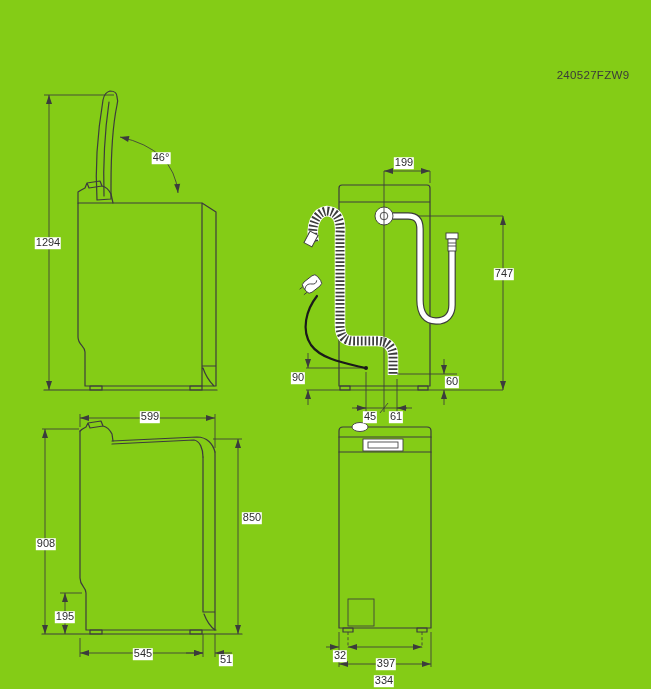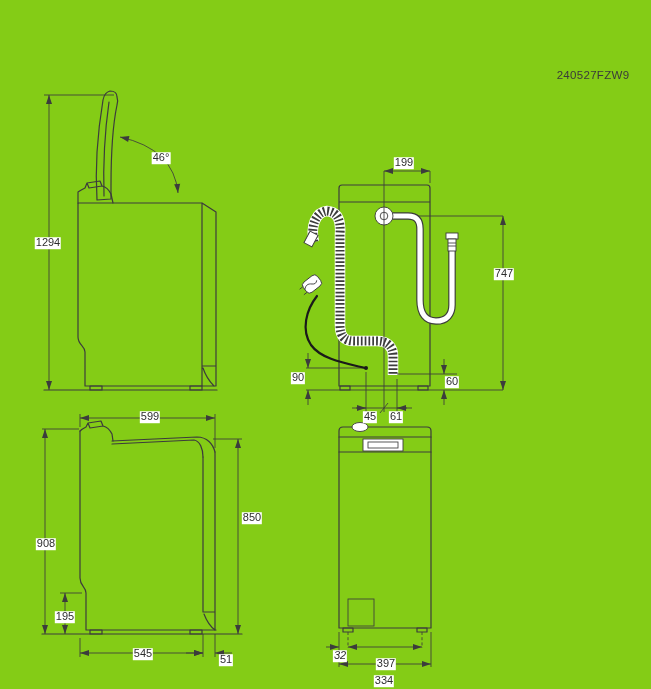--- a/index.html
+++ b/index.html
@@ -170,16 +170,16 @@
   <span class="dim-label" style="left:396px;top:417px;">61</span>
 
   <span class="dim-label" style="left:150px;top:417px;">599</span>
   <span class="dim-label" style="left:46px;top:508px;margin-top:36px;">908</span>
   <span class="dim-label" style="left:239px;top:518px;margin-left:13px;">850</span>
   <span class="dim-label" style="left:65px;top:617px;">195</span>
   <span class="dim-label" style="left:143px;top:654px;">545</span>
   <span class="dim-label" style="left:210px;top:660px;margin-left:16px;">51</span>
 
   <span class="dim-label" style="left:384px;top:647px;margin-top:34px;">334</span>
-  <span class="dim-label" style="left:340px;top:656px;font-style:italic;">32</span>
+  <span class="dim-label" style="left:340px;top:656px;">32</span>
   <span class="dim-label" style="left:386px;top:664px;">397</span>
 
 </div>
 
 </body></html>

